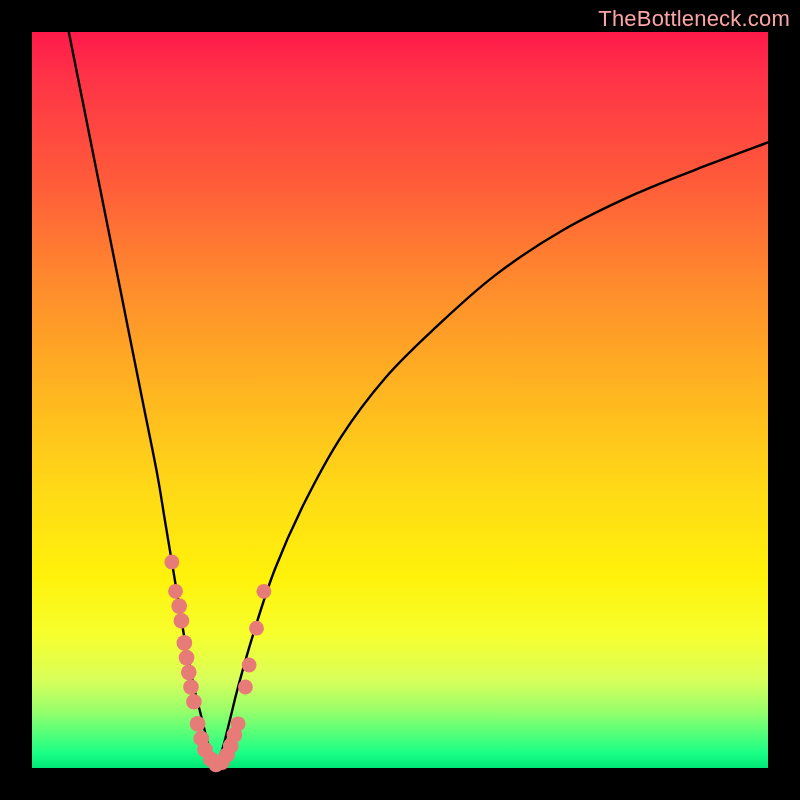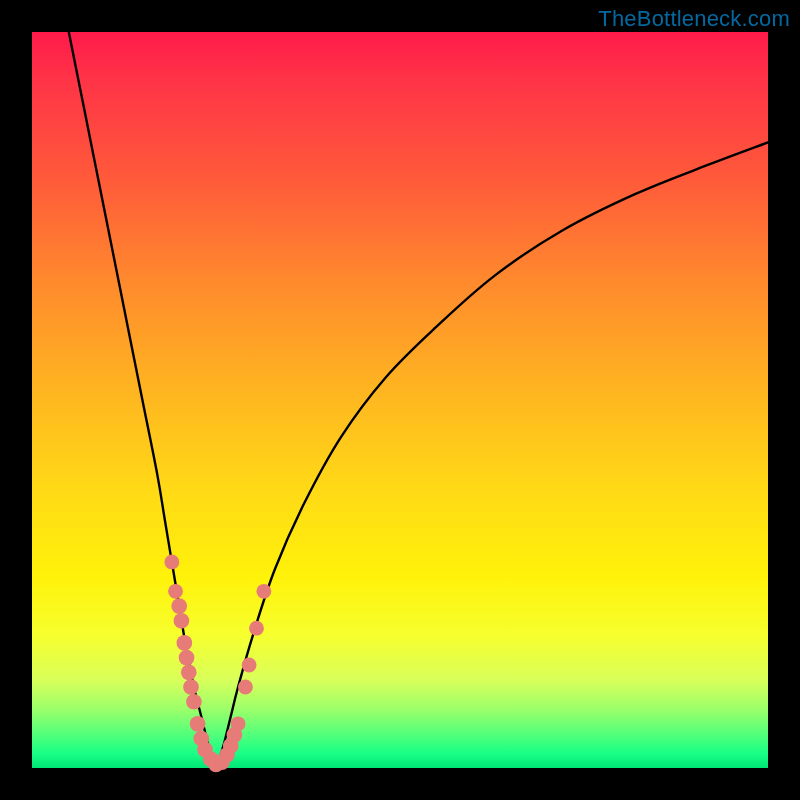--- a/index.html
+++ b/index.html
@@ -39,21 +39,21 @@
       #9cff6a 92%,
       #5cff78 95%,
       #1aff86 98%,
       #00e676 100%
     );
   }
   .watermark {
     position: absolute;
     top: 6px;
     right: 10px;
-    color: #0369a1;
+    color: #fca5a5;
     font-size: 22px;
     letter-spacing: 0.2px;
     font-weight: 500;
     user-select: none;
   }
   svg.curve {
     position: absolute;
     left: 0;
     top: 0;
     width: 736px;

